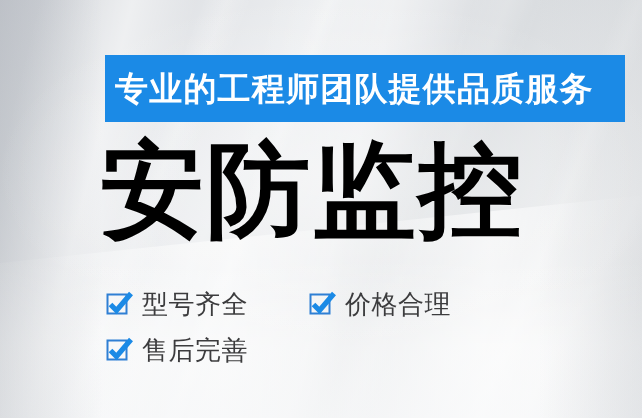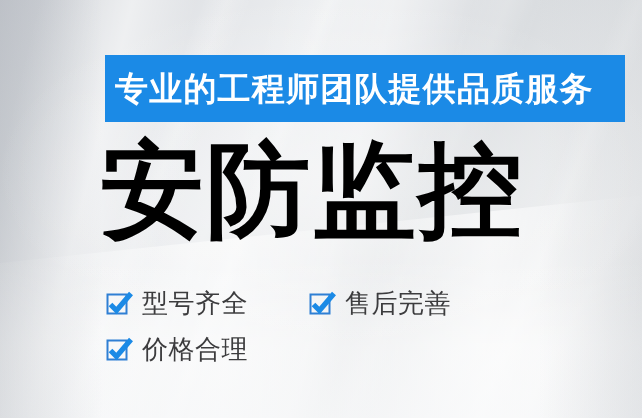--- a/index.html
+++ b/index.html
@@ -148,21 +148,20 @@
   }
 
   .features {
     position: absolute;
     left: 107px;
     top: 281px;
     width: 420px;
     display: grid;
     grid-template-columns: 203px 203px;
     grid-auto-rows: 46px;
-    font-family: Liberation Serif, serif;
   }
   .feature-item {
     display: flex;
     align-items: center;
     gap: 11px;
   }
   .check-icon {
     position: relative;
     width: 24px;
     height: 24px;
@@ -221,28 +220,28 @@
       </div>
 
 
       <div class="feature-item">
         <span class="check-icon">
           <svg viewBox="0 0 30 30">
             <rect x="2.5" y="6.5" width="19" height="19" fill="none" stroke="#2f7fd4" stroke-width="2"></rect>
             <path d="M5.5 16.5 L11.5 22.5 L26 5.5" fill="none" stroke="#1b8ae6" stroke-width="5.2" stroke-linecap="butt" stroke-linejoin="miter"></path>
           </svg>
         </span>
-        <span class="feature-label">售后完善</span>
+        <span class="feature-label">价格合理</span>
       </div>
 
       <div class="feature-item">
         <span class="check-icon">
           <svg viewBox="0 0 30 30">
             <rect x="2.5" y="6.5" width="19" height="19" fill="none" stroke="#2f7fd4" stroke-width="2"></rect>
             <path d="M5.5 16.5 L11.5 22.5 L26 5.5" fill="none" stroke="#1b8ae6" stroke-width="5.2" stroke-linecap="butt" stroke-linejoin="miter"></path>
           </svg>
         </span>
-        <span class="feature-label">价格合理</span>
+        <span class="feature-label">售后完善</span>
       </div>
 
     </div>
   </div>
 </div>
 
 </body></html>

